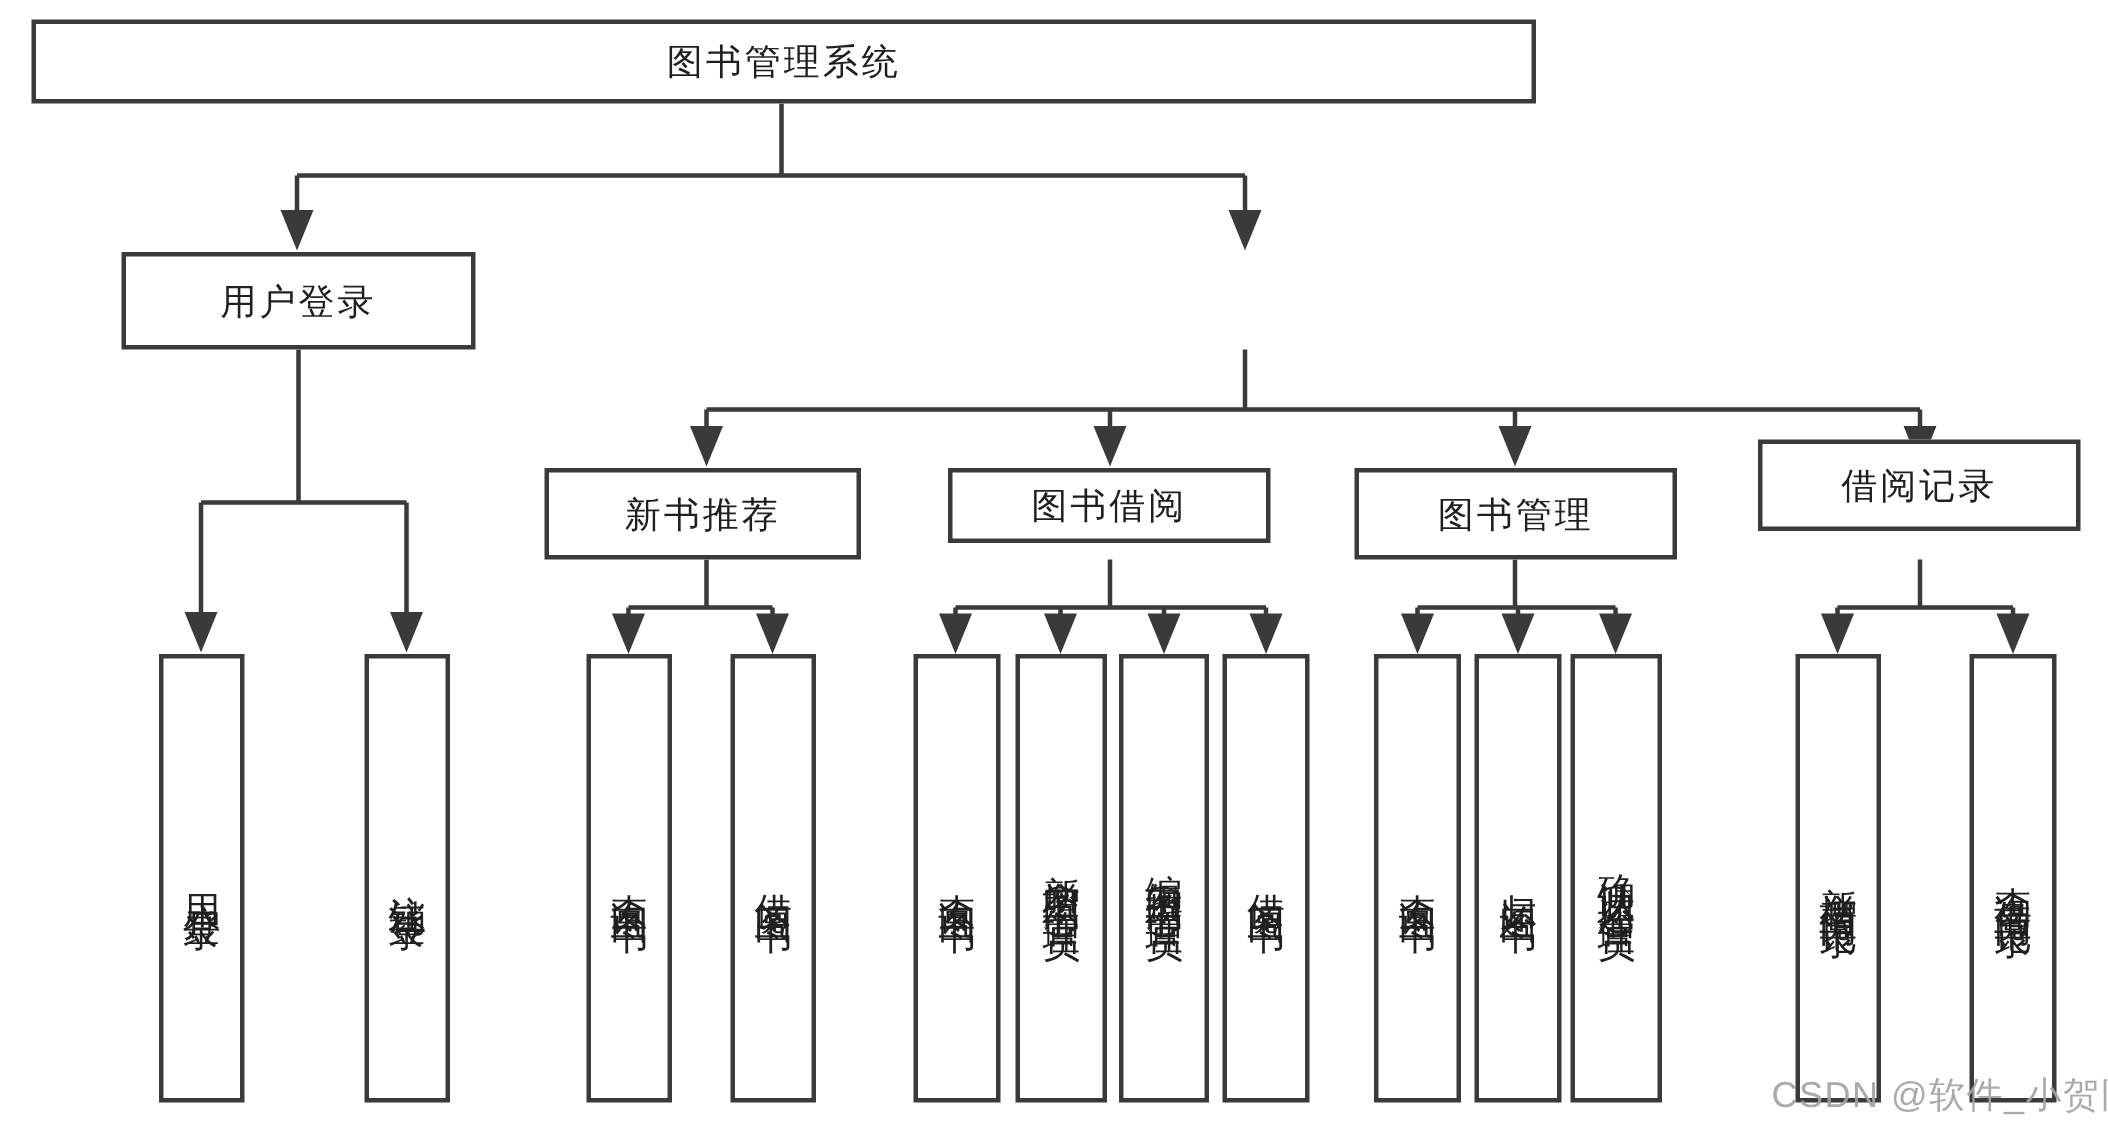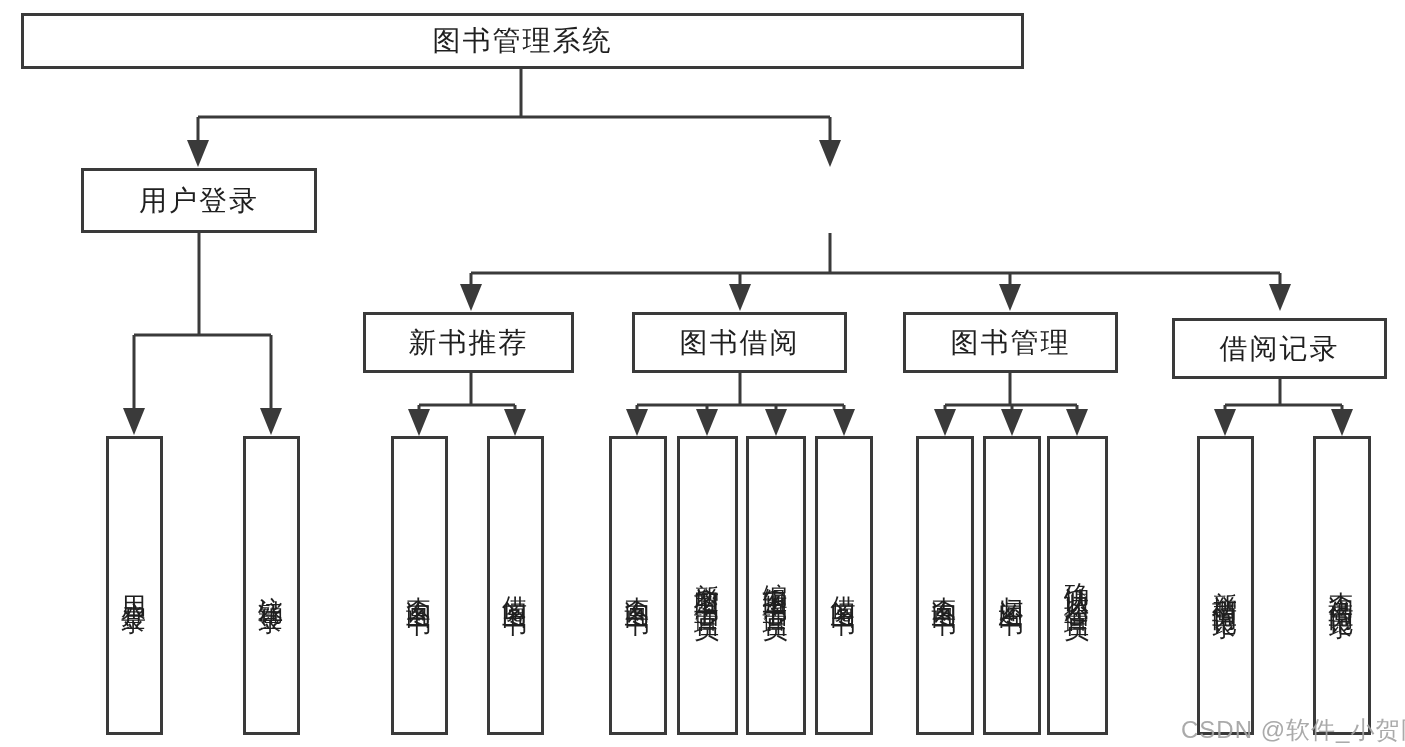--- a/index.html
+++ b/index.html
@@ -6,21 +6,21 @@
   .canvas{
     position:relative;width:1405px;height:747px;background:#ffffff;overflow:hidden;
     font-family:"Liberation Sans","DejaVu Sans",sans-serif;
   }
   .connectors{position:absolute;left:0;top:0;z-index:1;}
   .node{
     position:absolute;box-sizing:border-box;background:#ffffff;
     border:3px solid #3a3a3a;display:flex;align-items:center;justify-content:center;
     color:#1f1f1f;z-index:2;
   }
-  .node.h{font-size:28px;letter-spacing:2px;white-space:nowrap;}
+  .node.h{font-size:24px;letter-spacing:2px;white-space:nowrap;}
   .node.v{
     font-size:25px;letter-spacing:5px;
     writing-mode:vertical-rl;text-orientation:mixed;
     text-align:center;
   }
   .watermark{
     position:absolute;left:1181px;top:714px;z-index:3;
     font-size:24px;color:rgba(163,163,163,0.92);letter-spacing:1px;white-space:nowrap;
   }
 </style>
@@ -72,27 +72,27 @@
     <span>图书管理系统</span>
   </div>
 
   <div class="node h" style="left:81px;top:168px;width:236px;height:65px">
     <span>用户登录</span>
   </div>
 
   <div class="node h" style="left:363px;top:312px;width:211px;height:61px">
     <span>新书推荐</span>
   </div>
-  <div class="node h" style="left:632px;top:312px;width:215px;height:61px">
+  <div class="node h" style="left:632px;top:312px;width:215px;height:50px">
     <span>图书借阅</span>
   </div>
   <div class="node h" style="left:903px;top:312px;width:215px;height:61px">
     <span>图书管理</span>
   </div>
-  <div class="node h" style="left:1172px;top:318px;width:215px;height:61px">
+  <div class="node h" style="left:1172px;top:293px;width:215px;height:61px">
     <span>借阅记录</span>
   </div>
 
   <div class="node v" style="left:106px;top:436px;width:57px;height:299px">
     <span>用户登录</span>
   </div>
   <div class="node v" style="left:243px;top:436px;width:57px;height:299px">
     <span>注销登录</span>
   </div>
 

